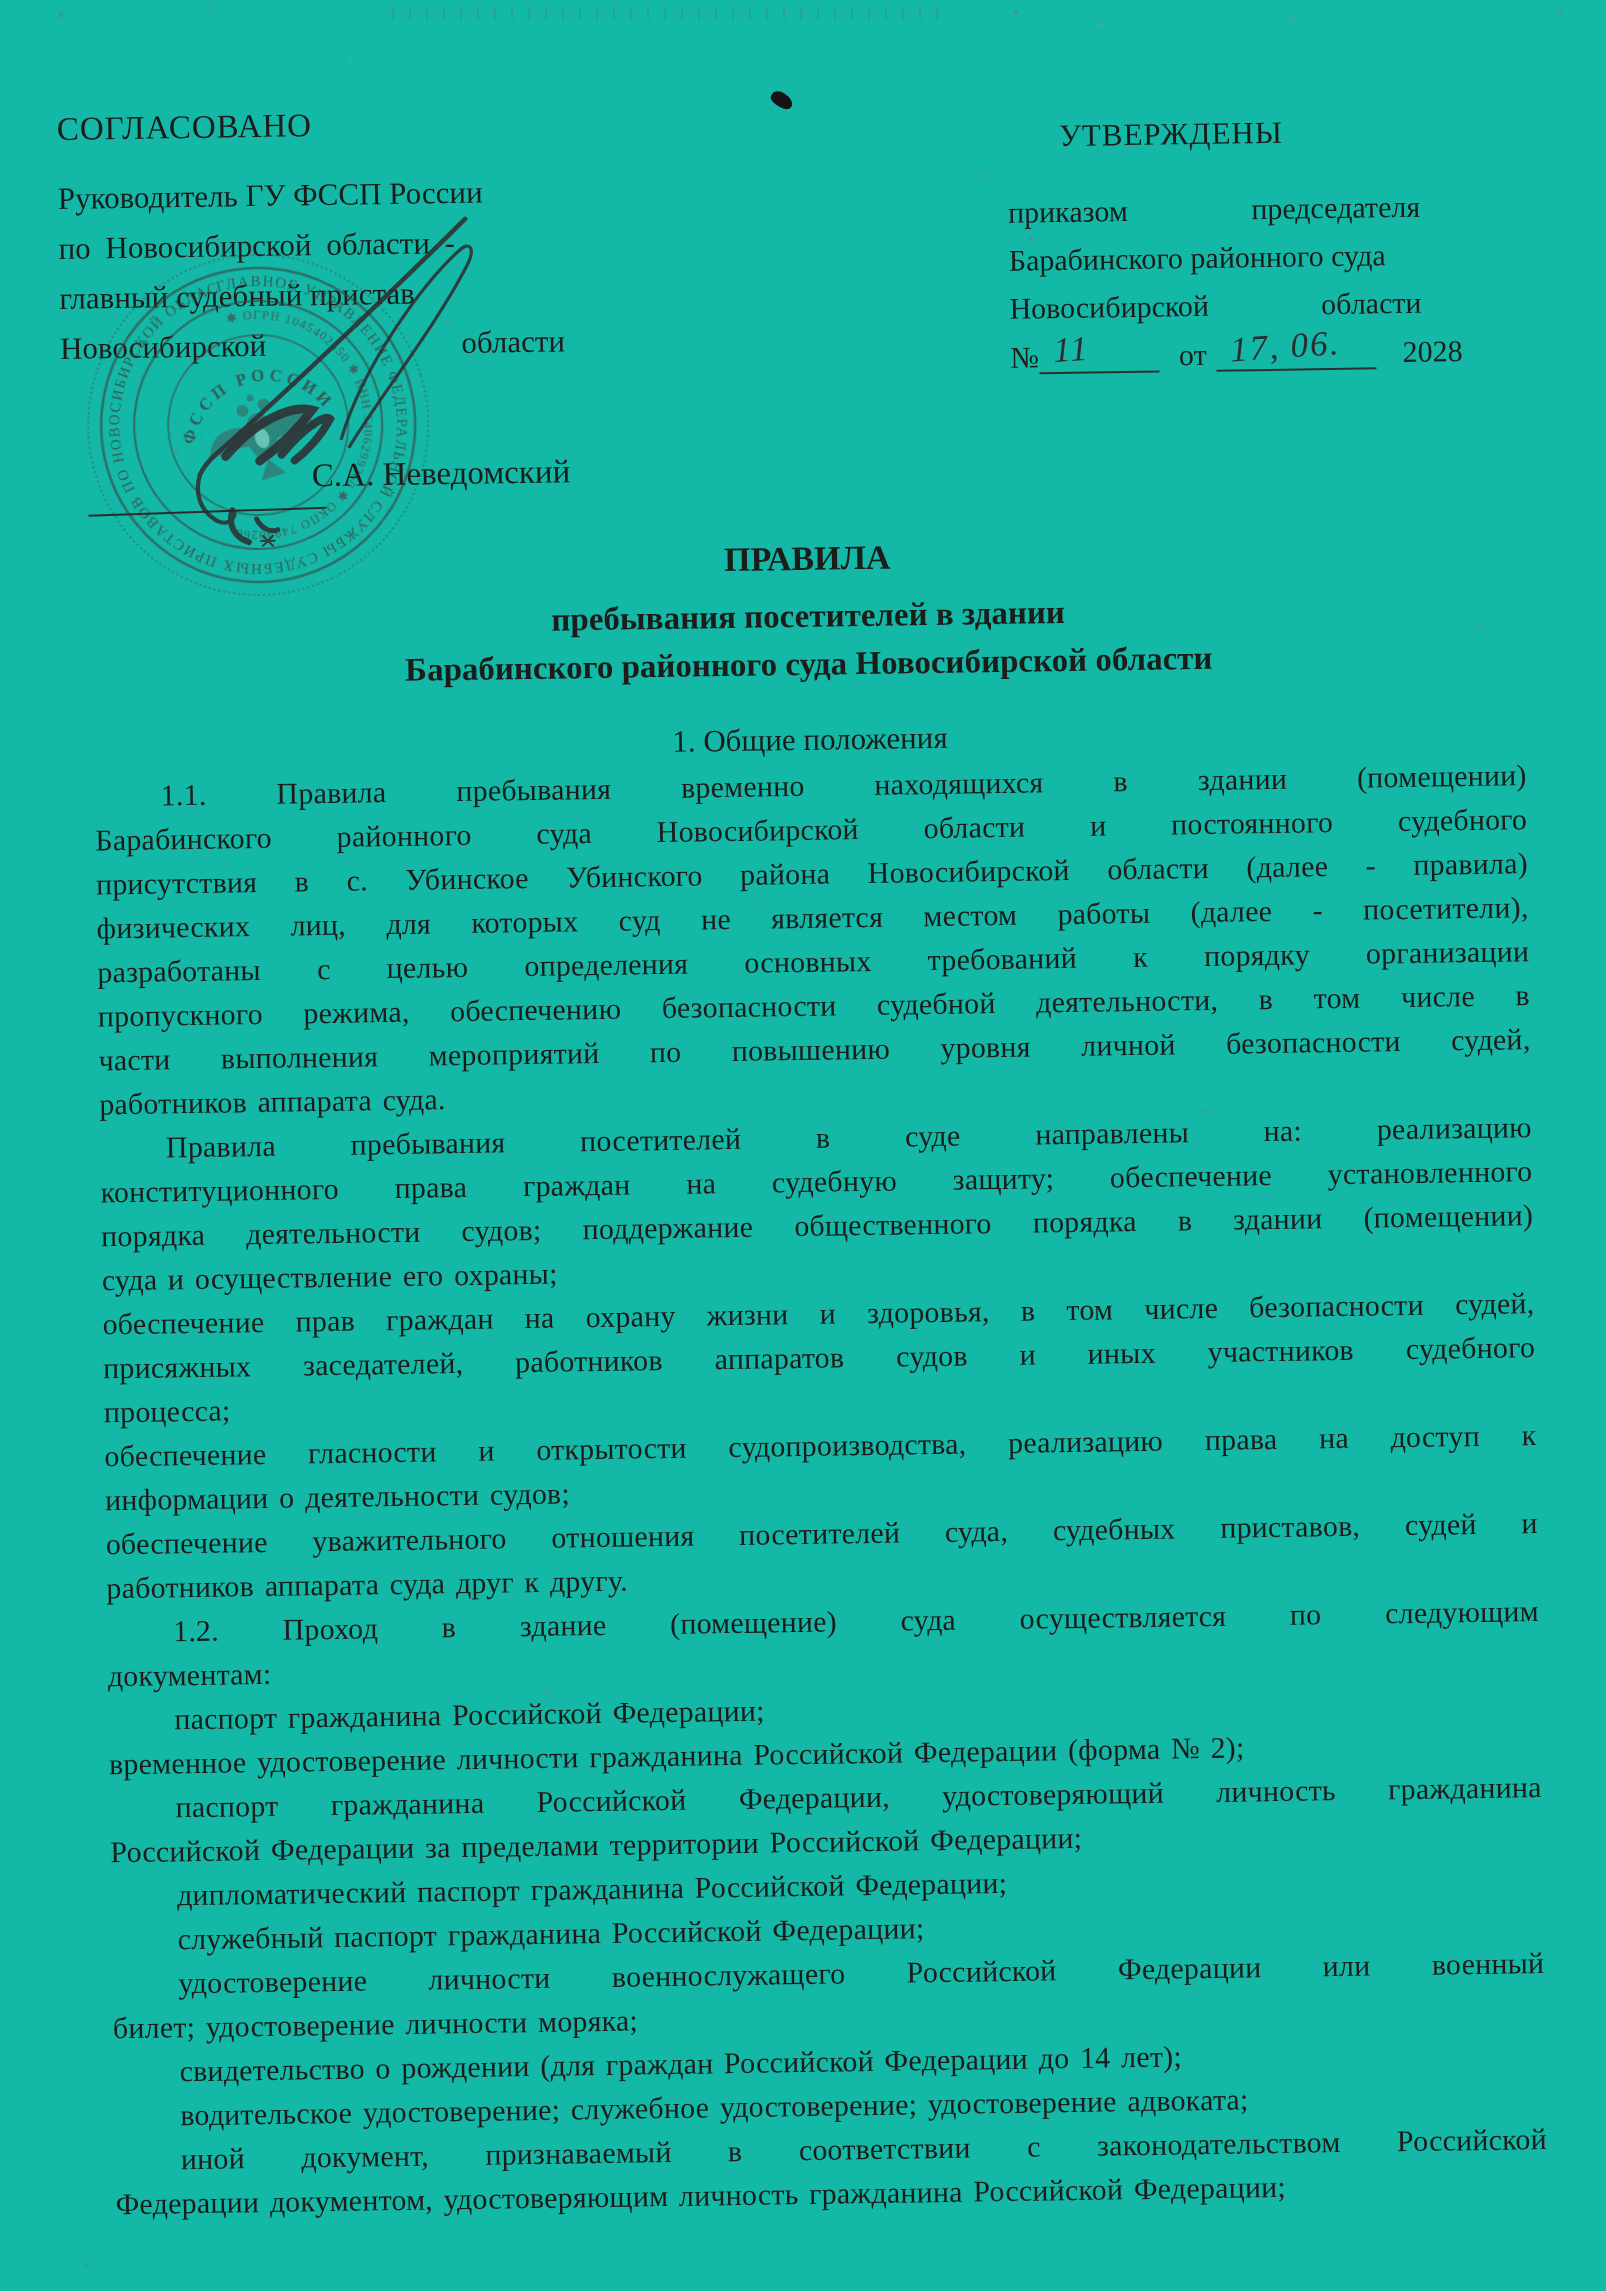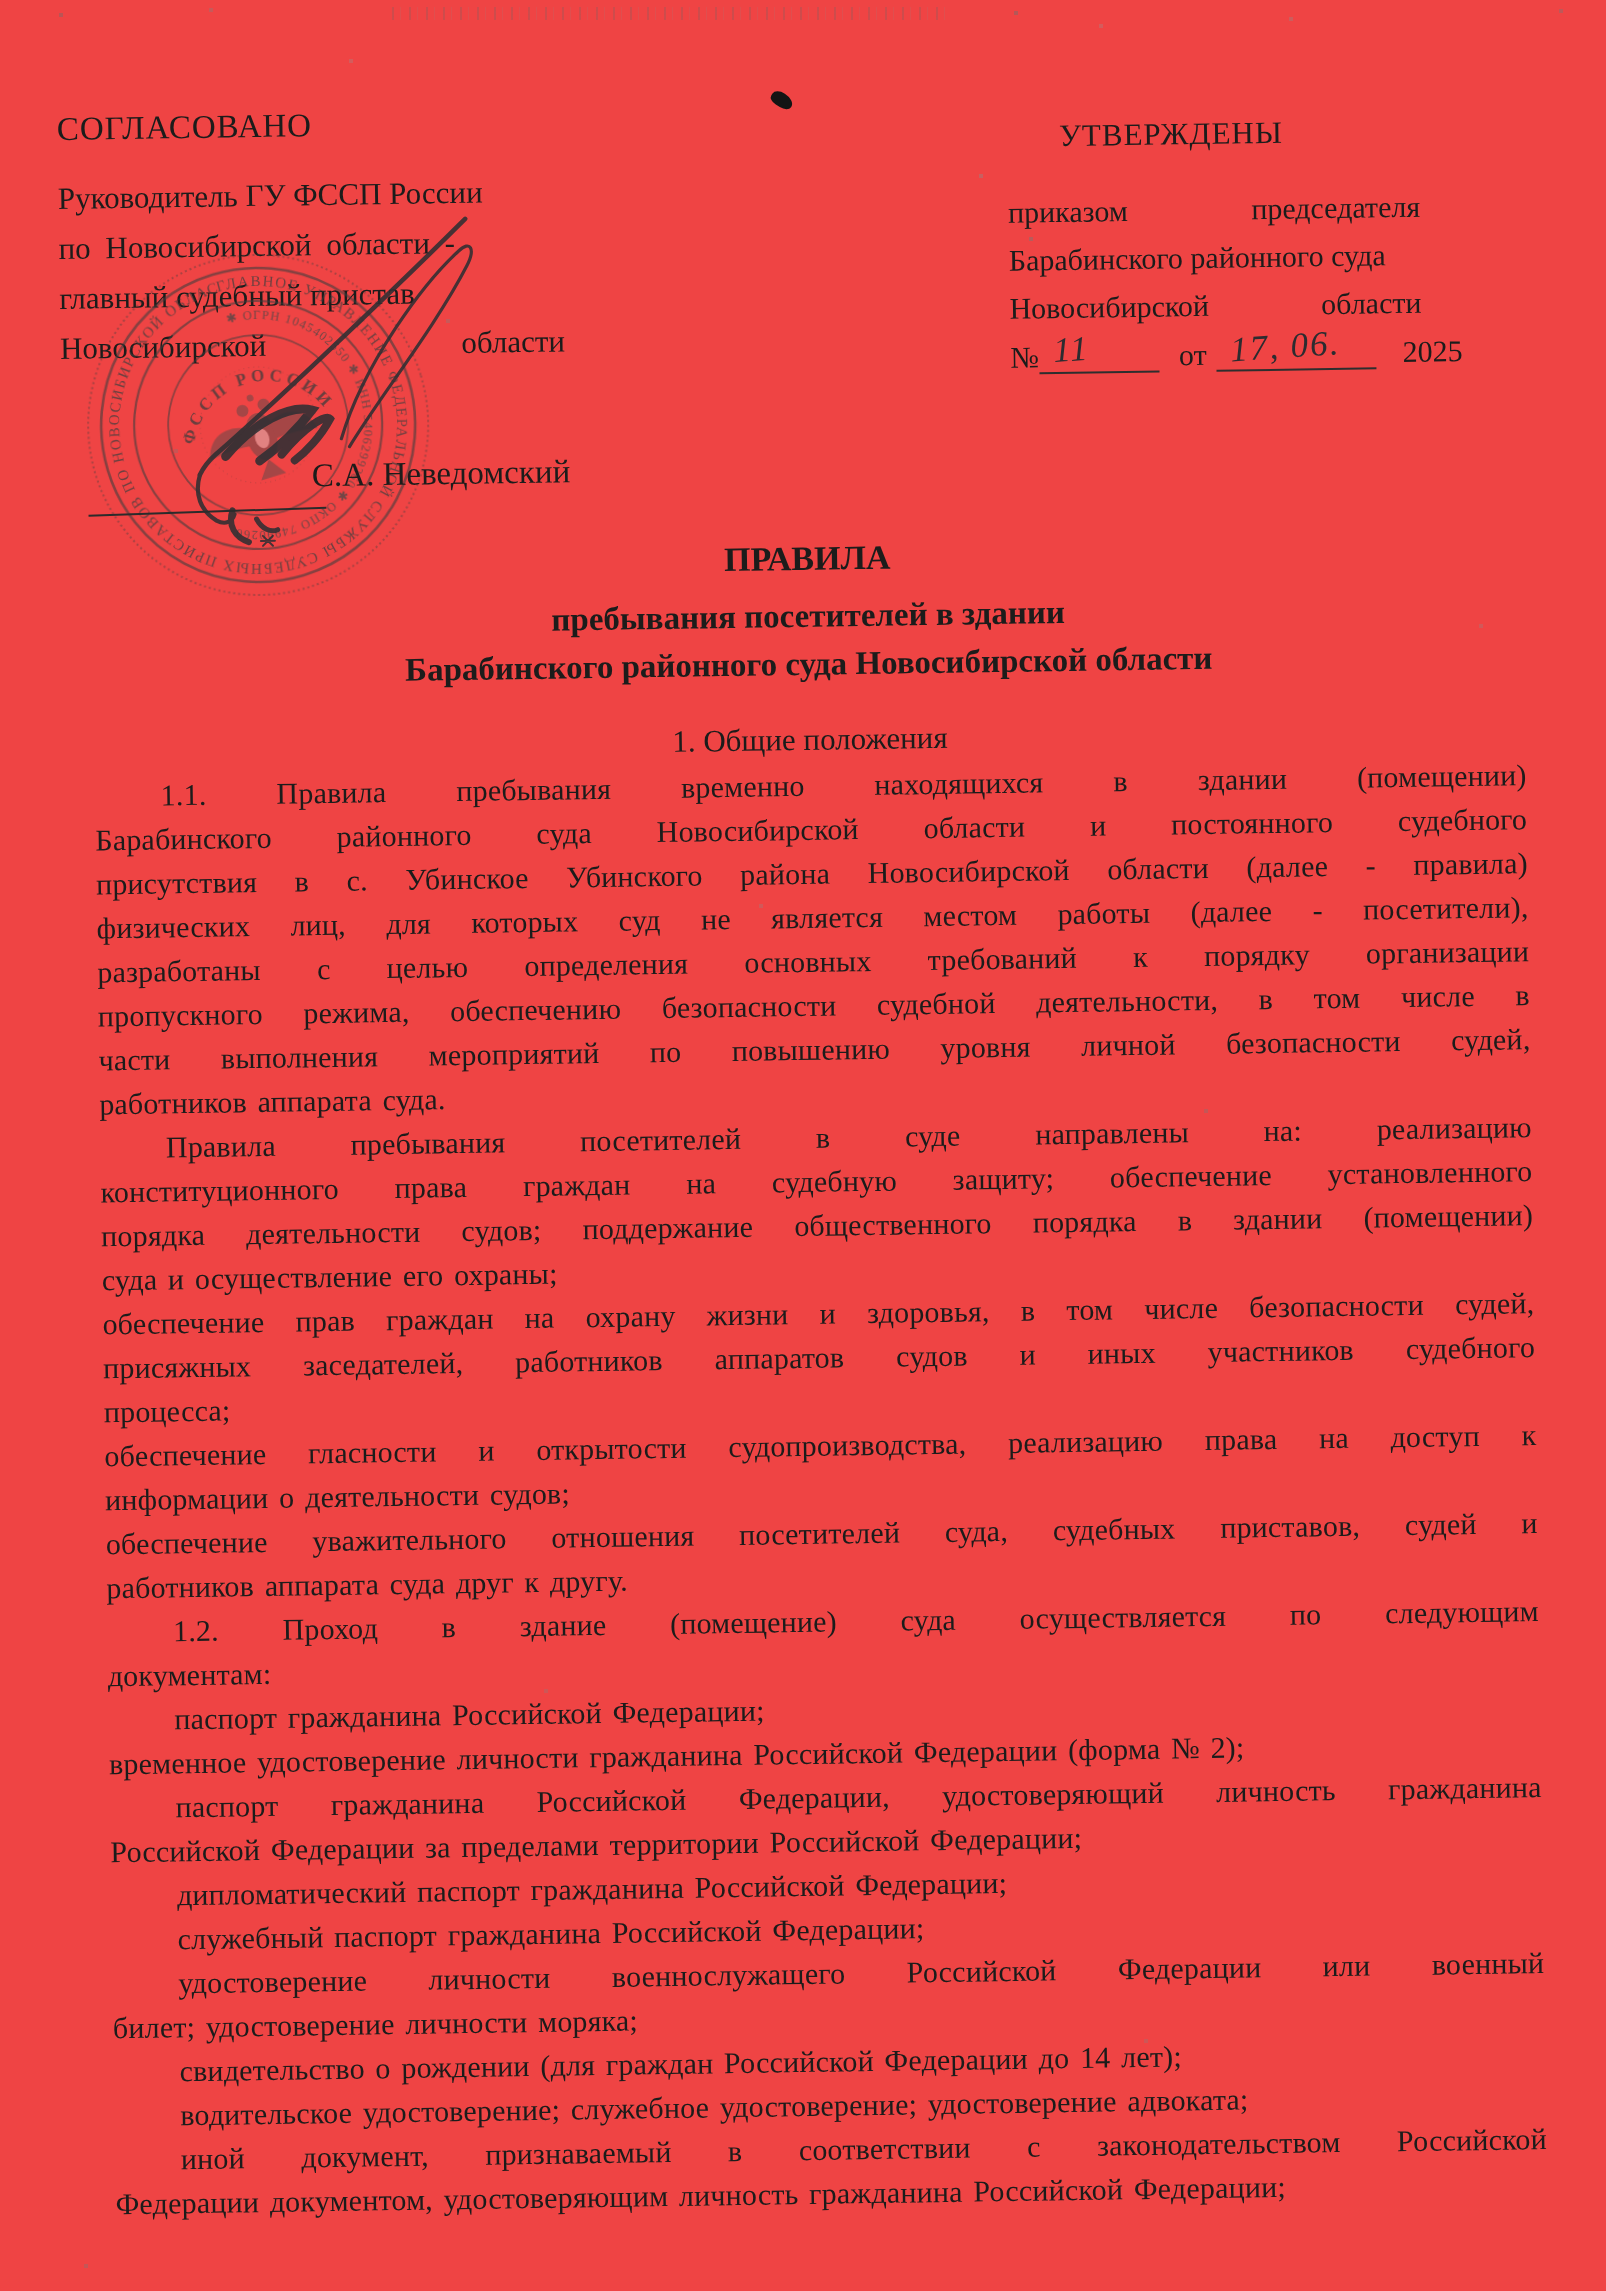--- a/index.html
+++ b/index.html
@@ -1,18 +1,18 @@
 <!DOCTYPE html>
 <html lang="ru"><head>
 <meta charset="utf-8">
 <style>
   html,body{margin:0;padding:0;background:#8a8a8a;}
   .sheet{
     position:relative;width:1606px;height:2291px;margin:0 auto;
-    background:#ef4444;overflow:hidden;
+    background:#14b8a6;overflow:hidden;
     font-family:"Liberation Serif","DejaVu Serif",serif;
     color:#1c1c1b;
   }
   .tilt{position:absolute;left:0;top:0;width:100%;height:100%;
     transform:rotate(-0.85deg);transform-origin:800px 1150px;}
   
   .agreed{position:absolute;left:72px;top:100px;width:540px;}
   .agreed-title{font-size:33px;letter-spacing:1px;}
   .agreed-lines{margin-top:26px;font-size:31px;line-height:50px;}
   .agreed-lines .wsp{word-spacing:7px;}
@@ -91,21 +91,21 @@
       </div>
       <div class="num-row">
         <span>№</span>
         <span class="ufield" style="width:120px;">
           <span class="hw">11</span>
         </span>
         <span style="margin-left:20px;">от</span>
         <span class="ufield" style="width:160px;margin-left:10px;">
           <span class="hw">17, 06.</span>
         </span>
-        <span style="margin-left:26px;">2025</span>
+        <span style="margin-left:26px;">2028</span>
       </div>
     </div>
 
     <svg class="stamp" viewBox="-183 -183 366 366">
       <g transform="rotate(-16)" fill="none" stroke="#3f3f3f">
         <circle r="170" stroke-width="2" stroke-dasharray="2,3" opacity=".55"></circle>
         <circle r="157" stroke-width="2.6" opacity=".8"></circle>
         <circle r="124" stroke-width="2.2" opacity=".8"></circle>
         <circle r="90" stroke-width="1.8" opacity=".75"></circle>
         <circle r="58" stroke-width="1" stroke-dasharray="1,4" opacity=".35"></circle>

